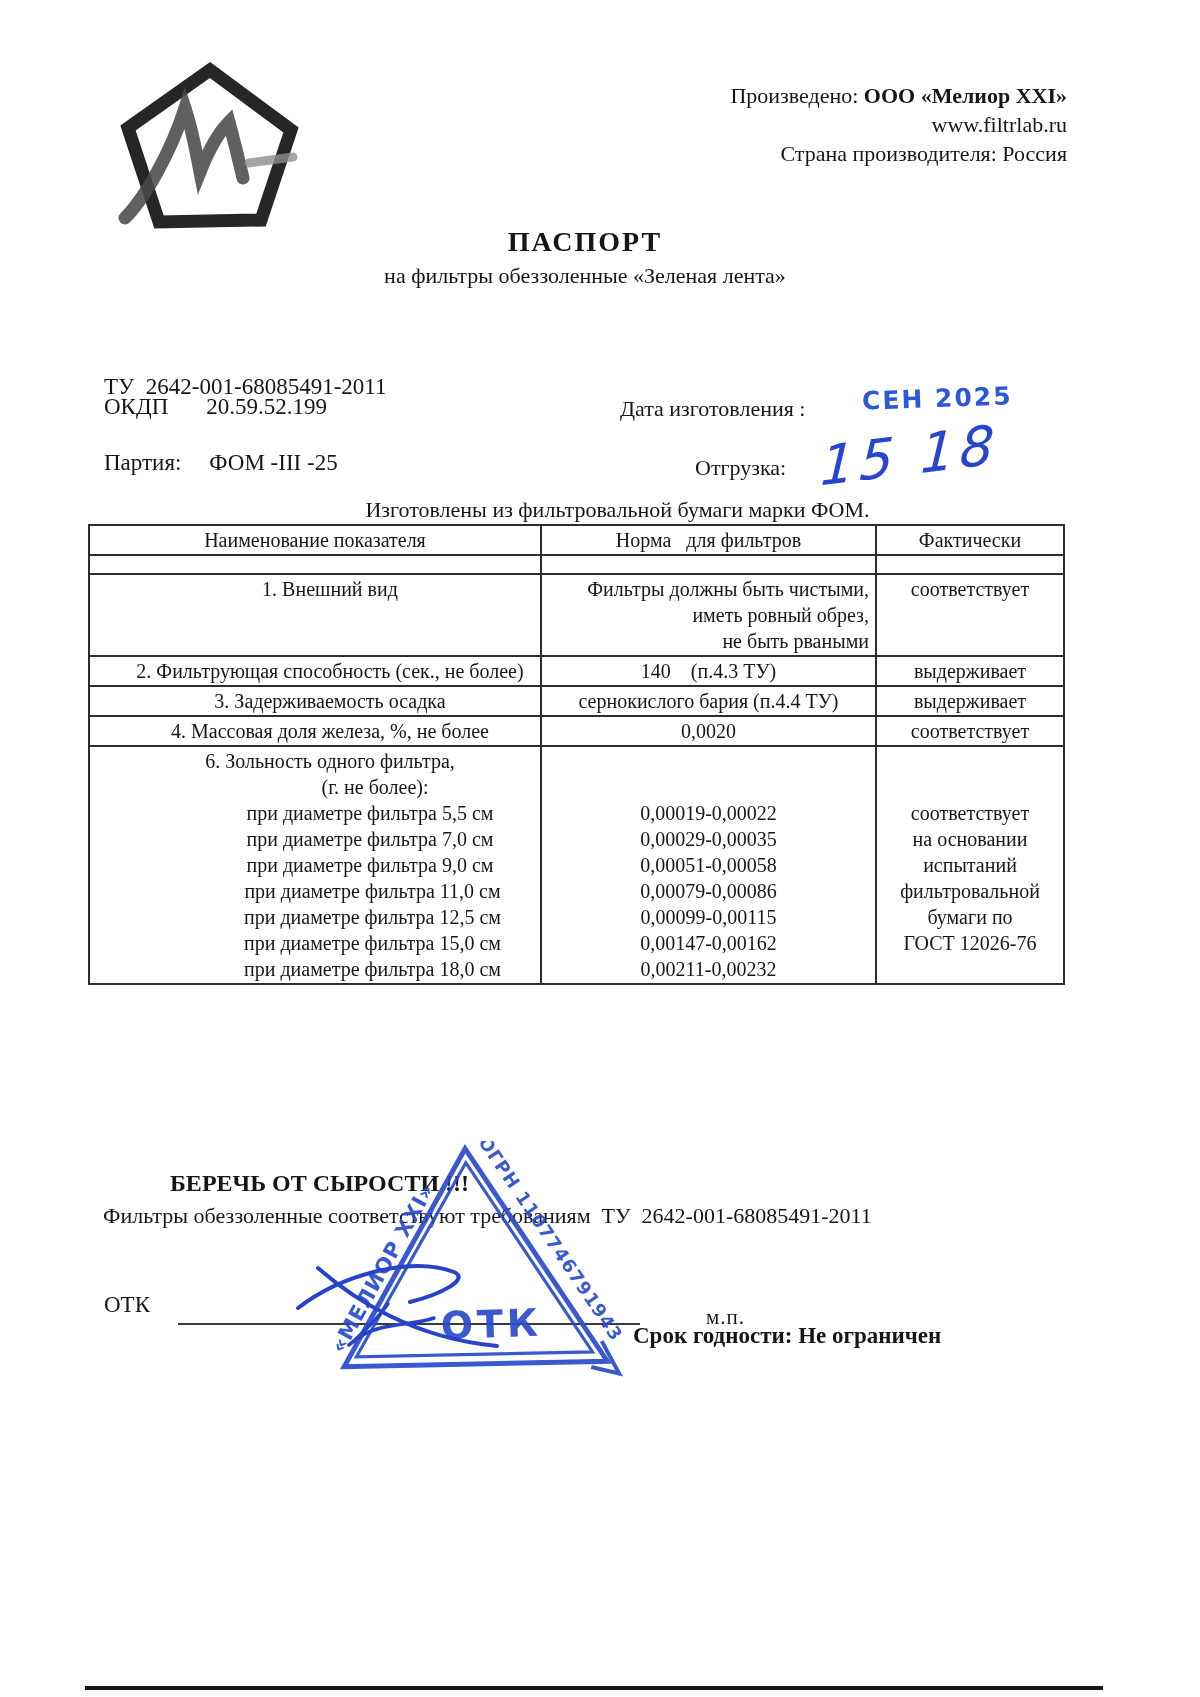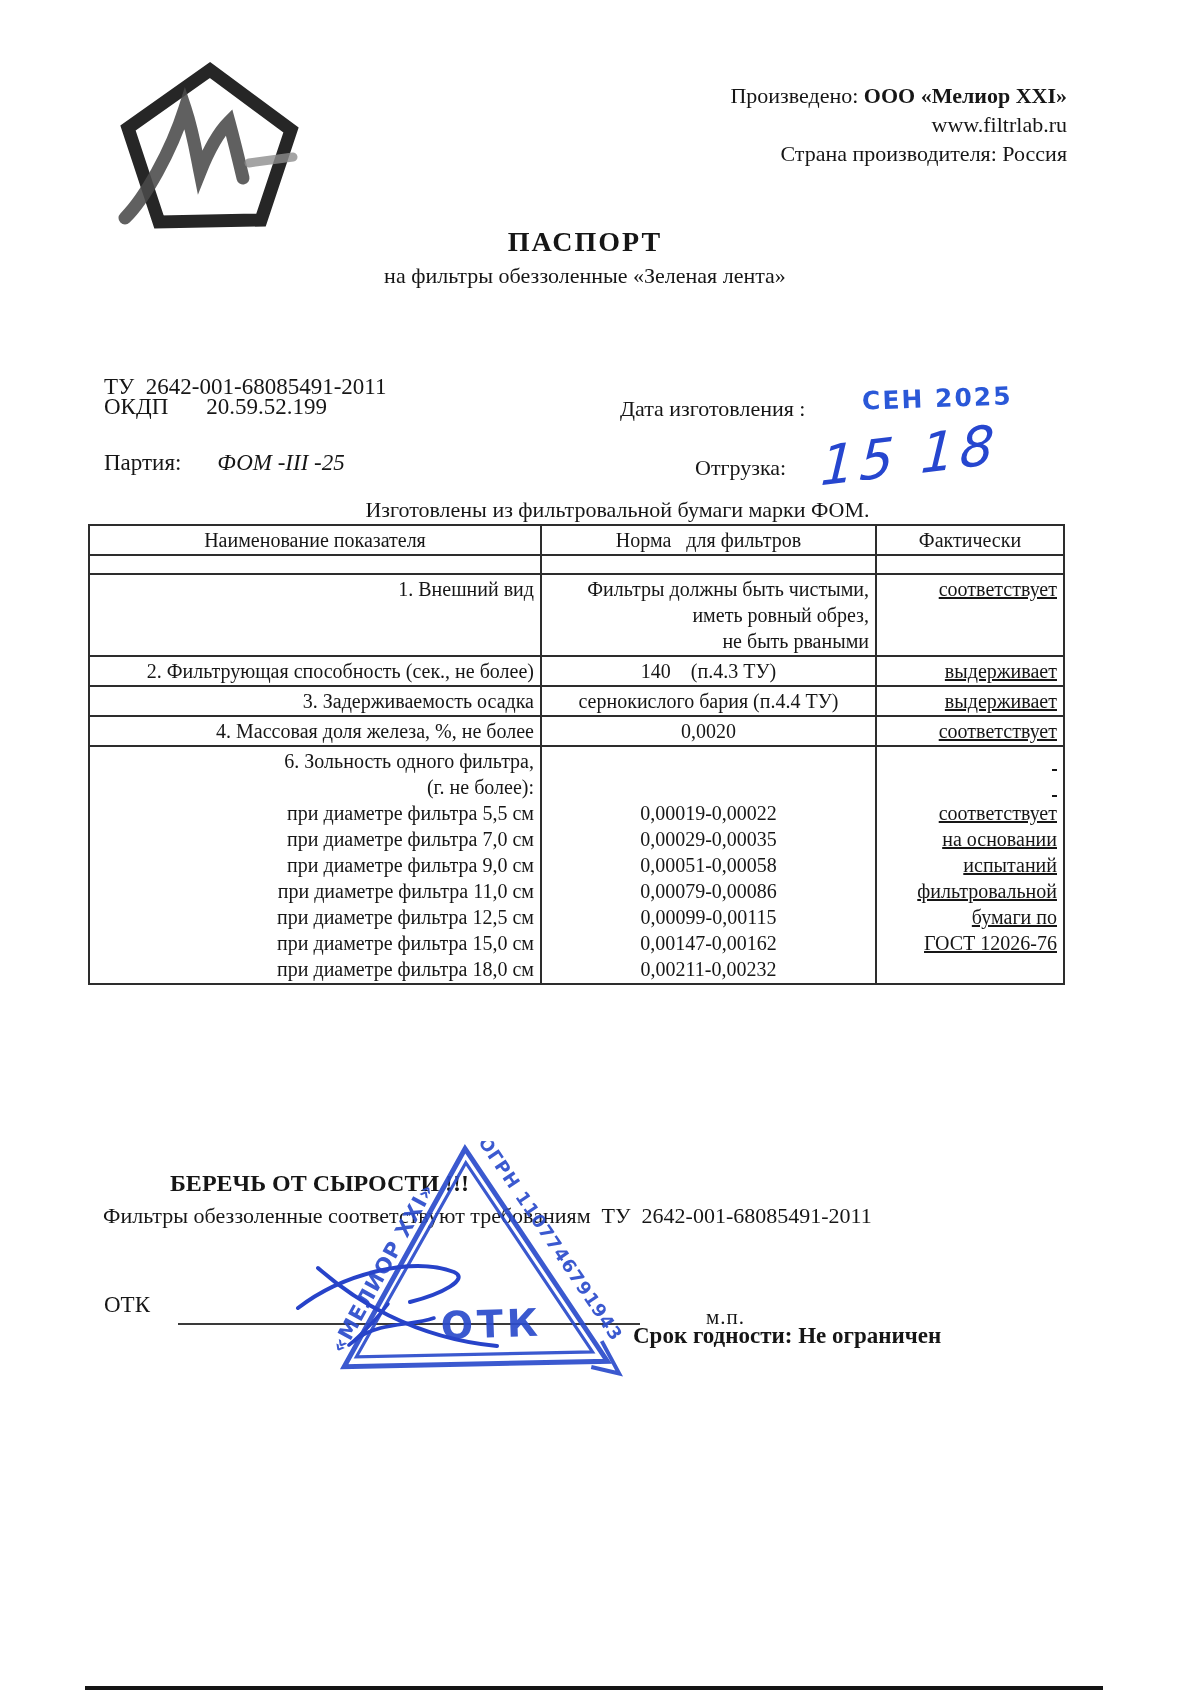--- a/index.html
+++ b/index.html
@@ -25,21 +25,21 @@
   .line-tu{top:338px;left:104px;font-size:23px;margin-top:36px;}
   .line-okdp{top:394px;left:104px;font-size:23px;}
   .okdp-value{margin-left:38px;}
   .date-label{top:396px;left:620px;font-size:22px;}
   .date-stamp{
     top:384px;left:862px;font-size:25px;font-weight:bold;
     font-family:"DejaVu Sans", sans-serif;
     color:#2a58d8;letter-spacing:2px;transform:rotate(-2deg);
   }
   .line-batch{top:450px;left:104px;font-size:23px;}
-  .batch-value{margin-left:36px;font-style:italic;}
+  .batch-value{margin-left:28px;}
   .ship-label{top:455px;left:695px;font-size:22px;}
   .handwriting{
     top:424px;left:820px;font-size:54px;color:#2646cf;
     font-family:"DejaVu Sans", sans-serif;font-style:italic;
     letter-spacing:5px;transform:rotate(-7deg) skewX(-10deg);
   }
 
   .made-from{top:497px;left:35px;width:1165px;text-align:center;font-size:22px;}
 
   
@@ -51,24 +51,24 @@
     border:2px solid #2d2d2d;
     font-size:20px;line-height:26px;font-weight:normal;
     vertical-align:top;padding:1px 6px;
     white-space:pre-line;
     margin-left:31px;
   }
   .col-name{width:452px;}
   .col-norm{width:335px;}
   .col-fact{width:188px;}
   .spec-table th{text-align:center;}
-  td.name{text-align:right;padding-left:36px;}
+  td.name{text-align:center;padding-left:36px;}
   td.norm{text-align:center;}
   td.norm.left{text-align:right;}
-  td.fact{text-align:right;text-decoration:underline;}
+  td.fact{text-align:center;}
   tr.empty-row td{height:17px;padding:0;}
 
   
   .warning{top:1170px;left:170px;font-size:24px;font-weight:bold;}
   .conformity{top:1203px;left:103px;font-size:22px;}
   .otk-label{top:1292px;left:104px;font-size:23px;}
   .otk-line{top:1298px;left:178px;width:462px;height:25px;border-bottom:2px solid #3a3a3a;}
   .mp-label{top:1305px;left:706px;font-size:21px;letter-spacing:1px;}
   .shelf-life{top:1323px;left:633px;font-size:23px;font-weight:bold;}
 

